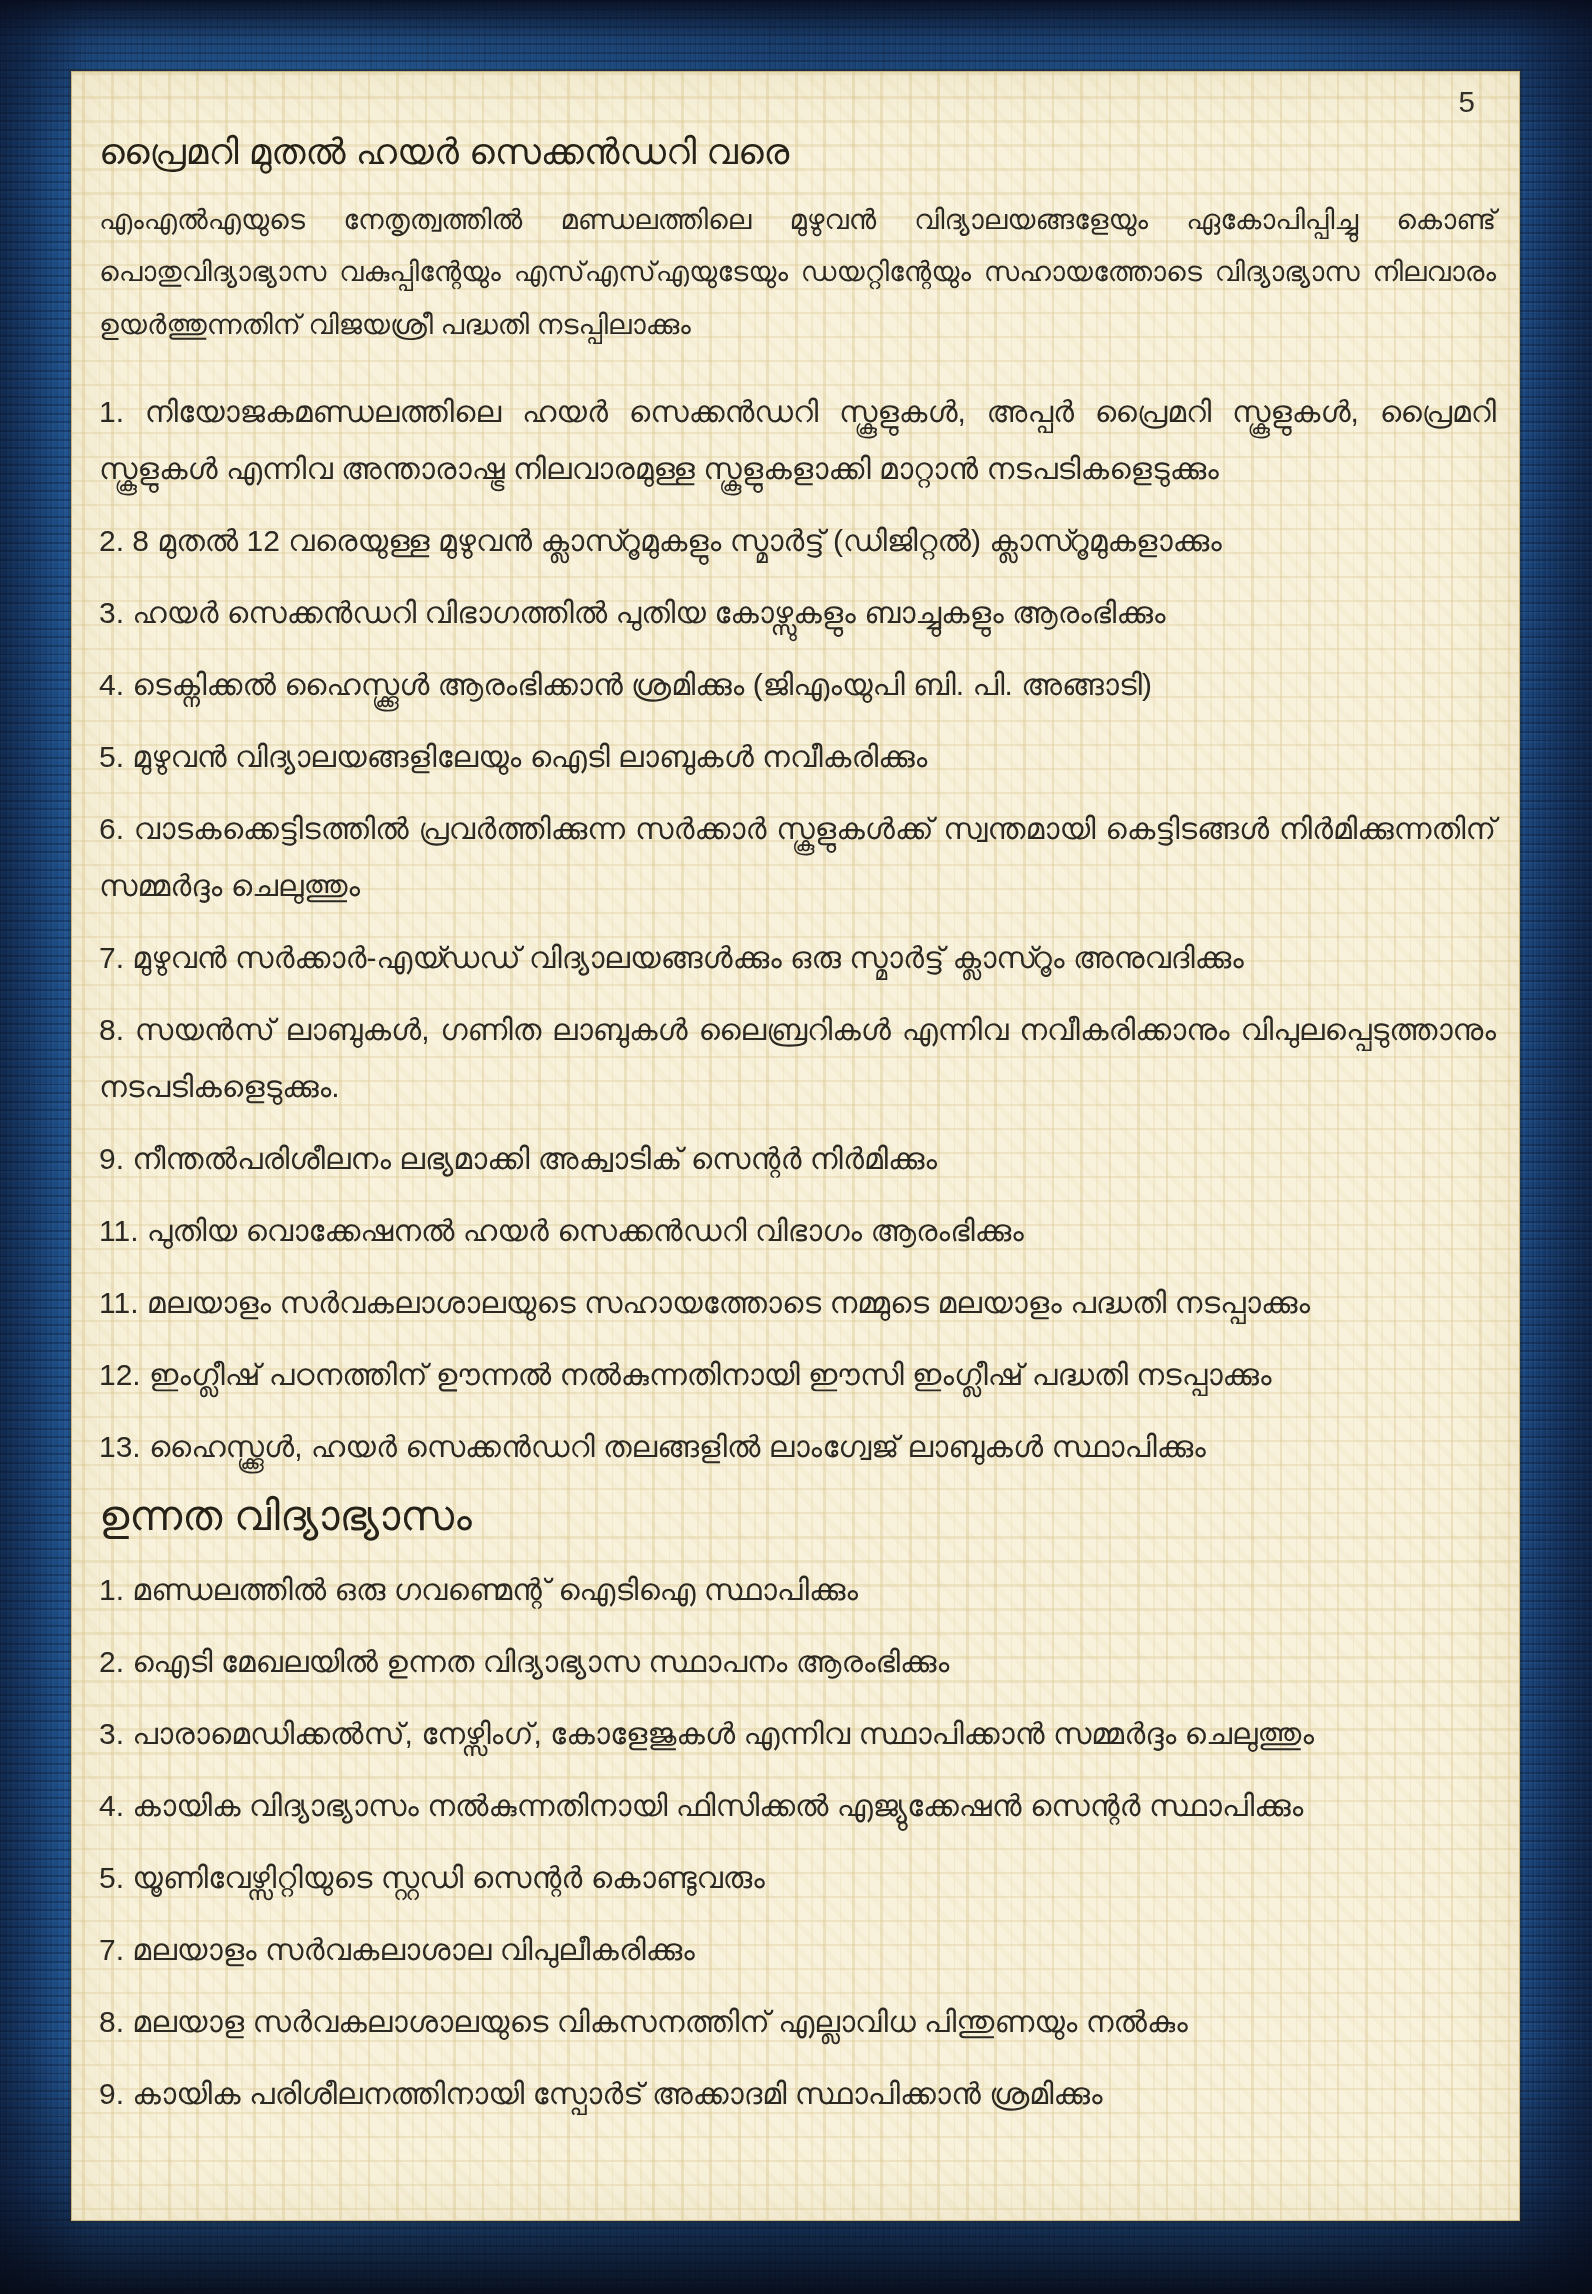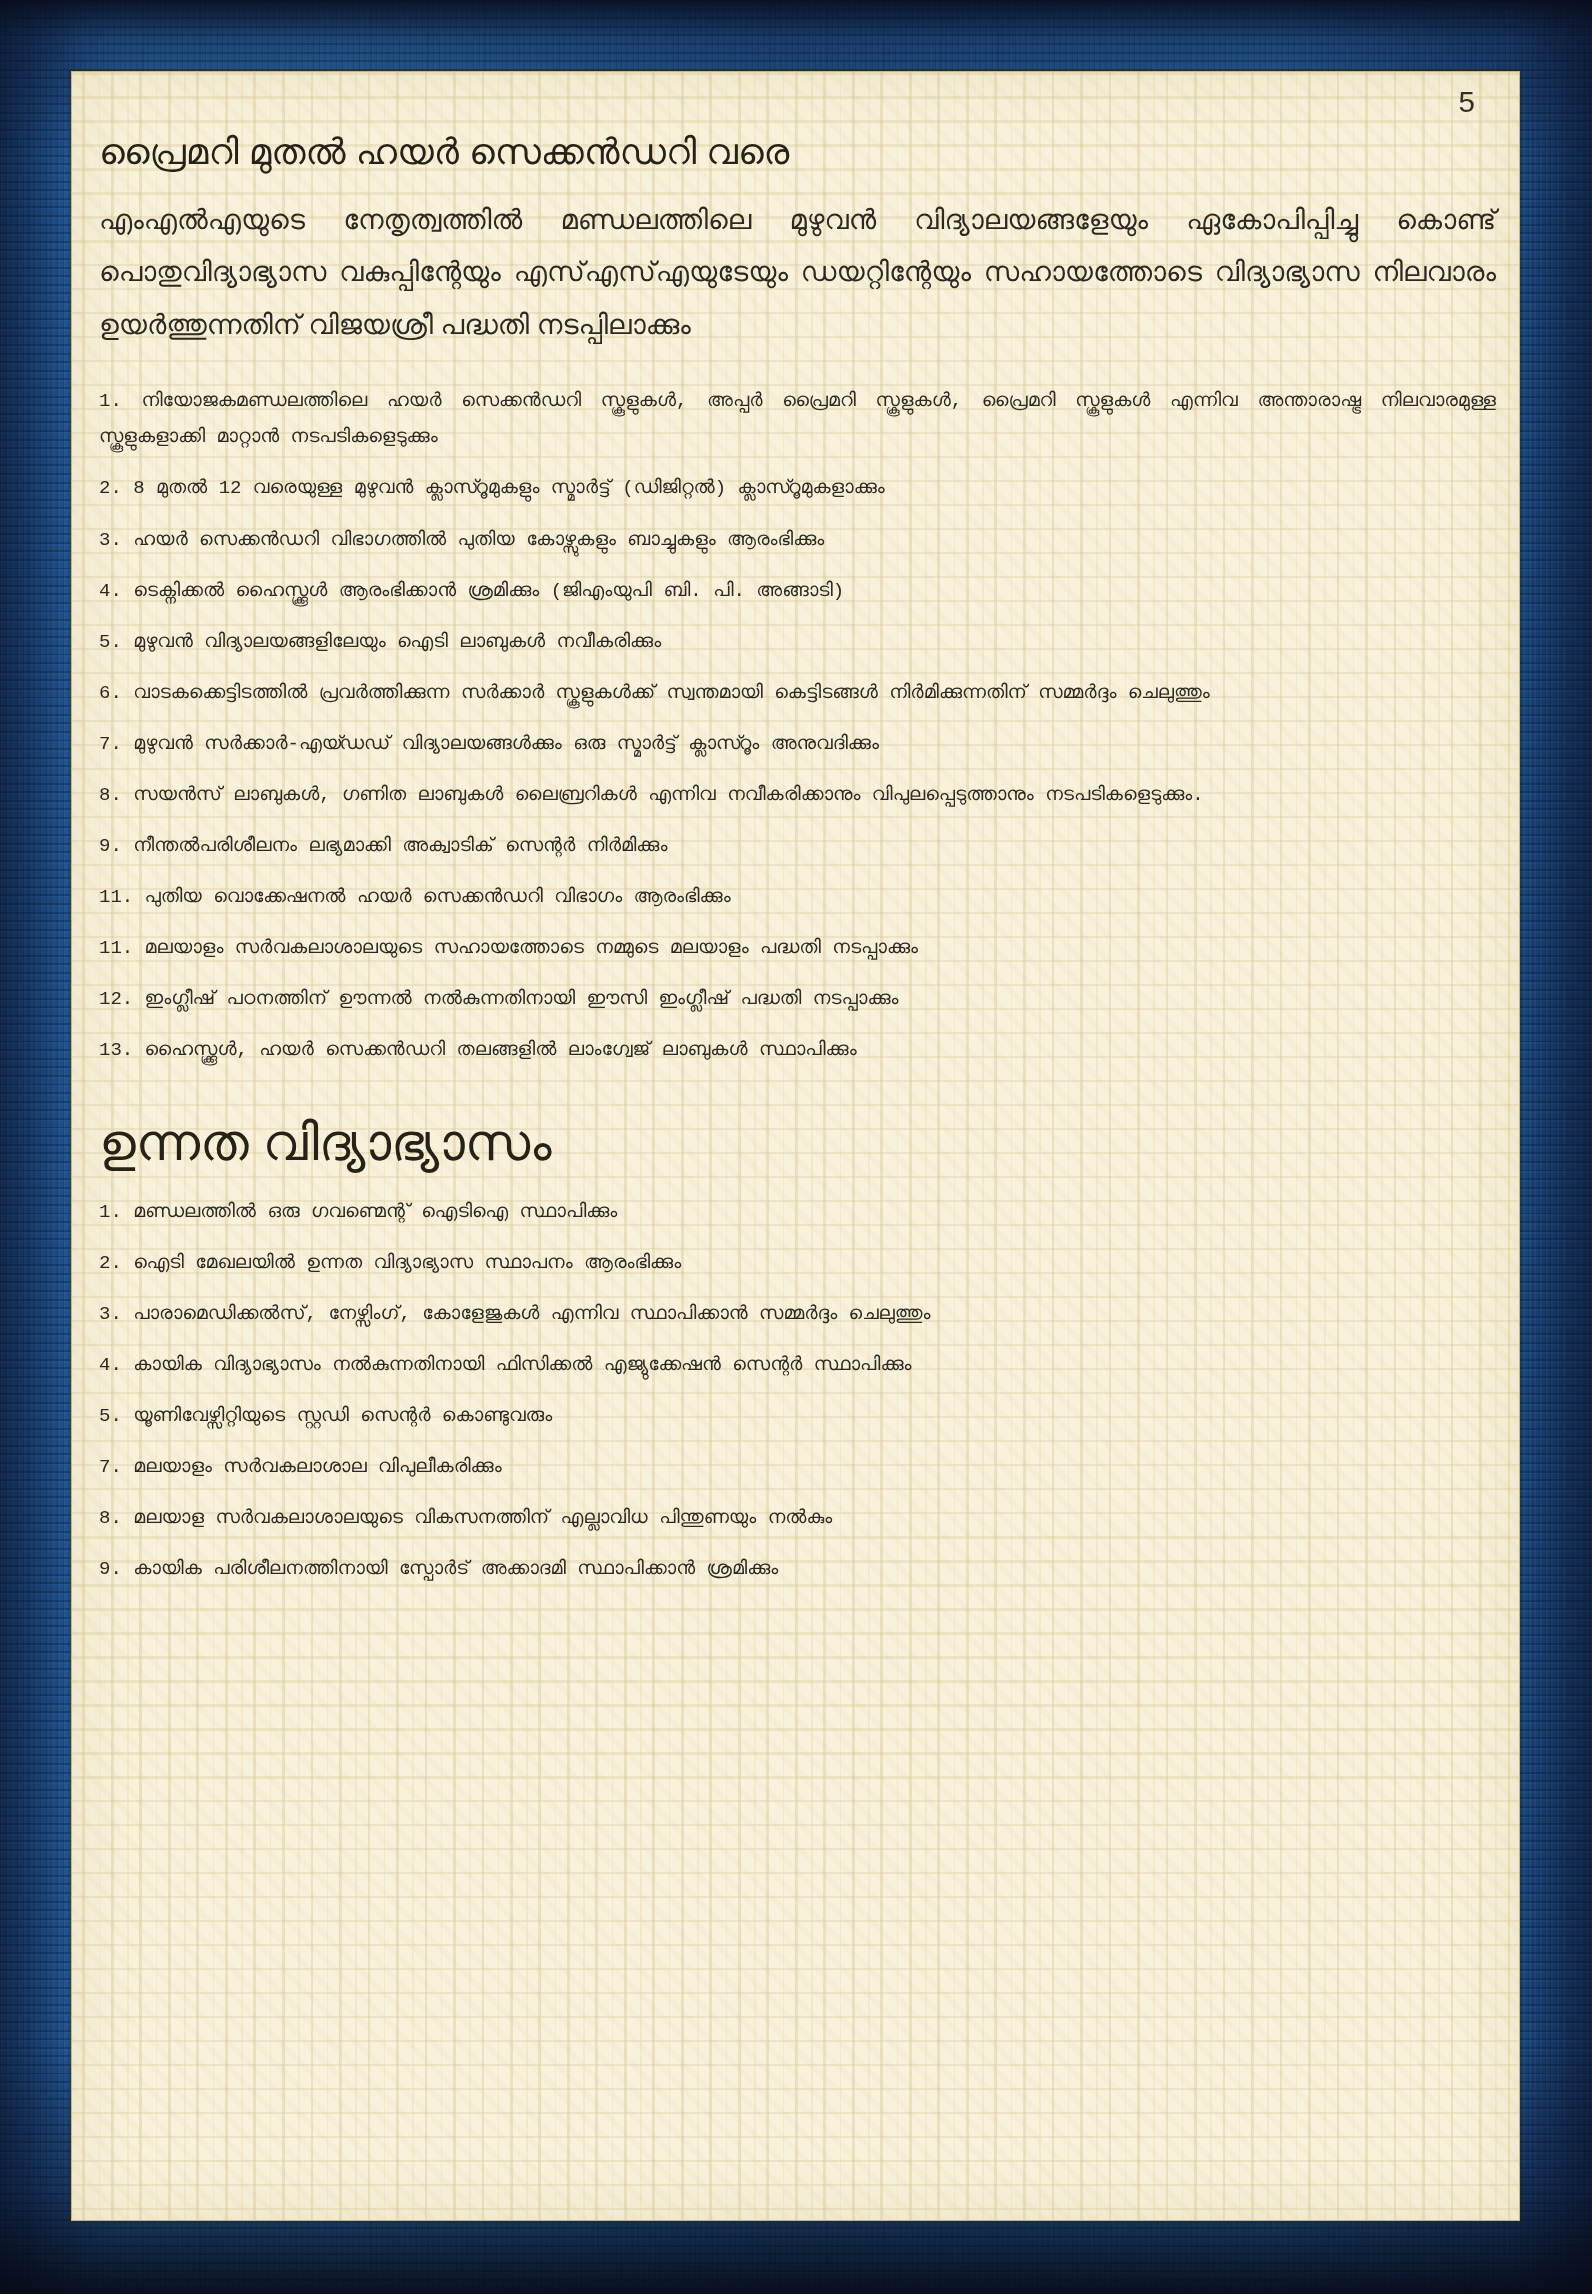--- a/index.html
+++ b/index.html
@@ -77,30 +77,29 @@
   }
 
   p.intro {
     font-size: 27.6px;
     line-height: 1.9;
     text-align: justify;
     margin: 0 0 32px 0;
   }
 
   .items p.item {
-    font-size: 19px;
+    font-size: 30px;
     line-height: 1.9;
     text-align: justify;
     margin: 0 0 15px 0;
-    font-family: Liberation Mono, monospace;
   }
 
   section.second h1.section-heading {
-    margin-top: 44px;
-    font-size: 51px;
+    margin-top: 17px;
+    font-size: 42px;
   }
 </style>
 </head>
 <body>
 
 <div class="paper">
 
   <div class="page-number">5</div>
 
   <section class="first">

